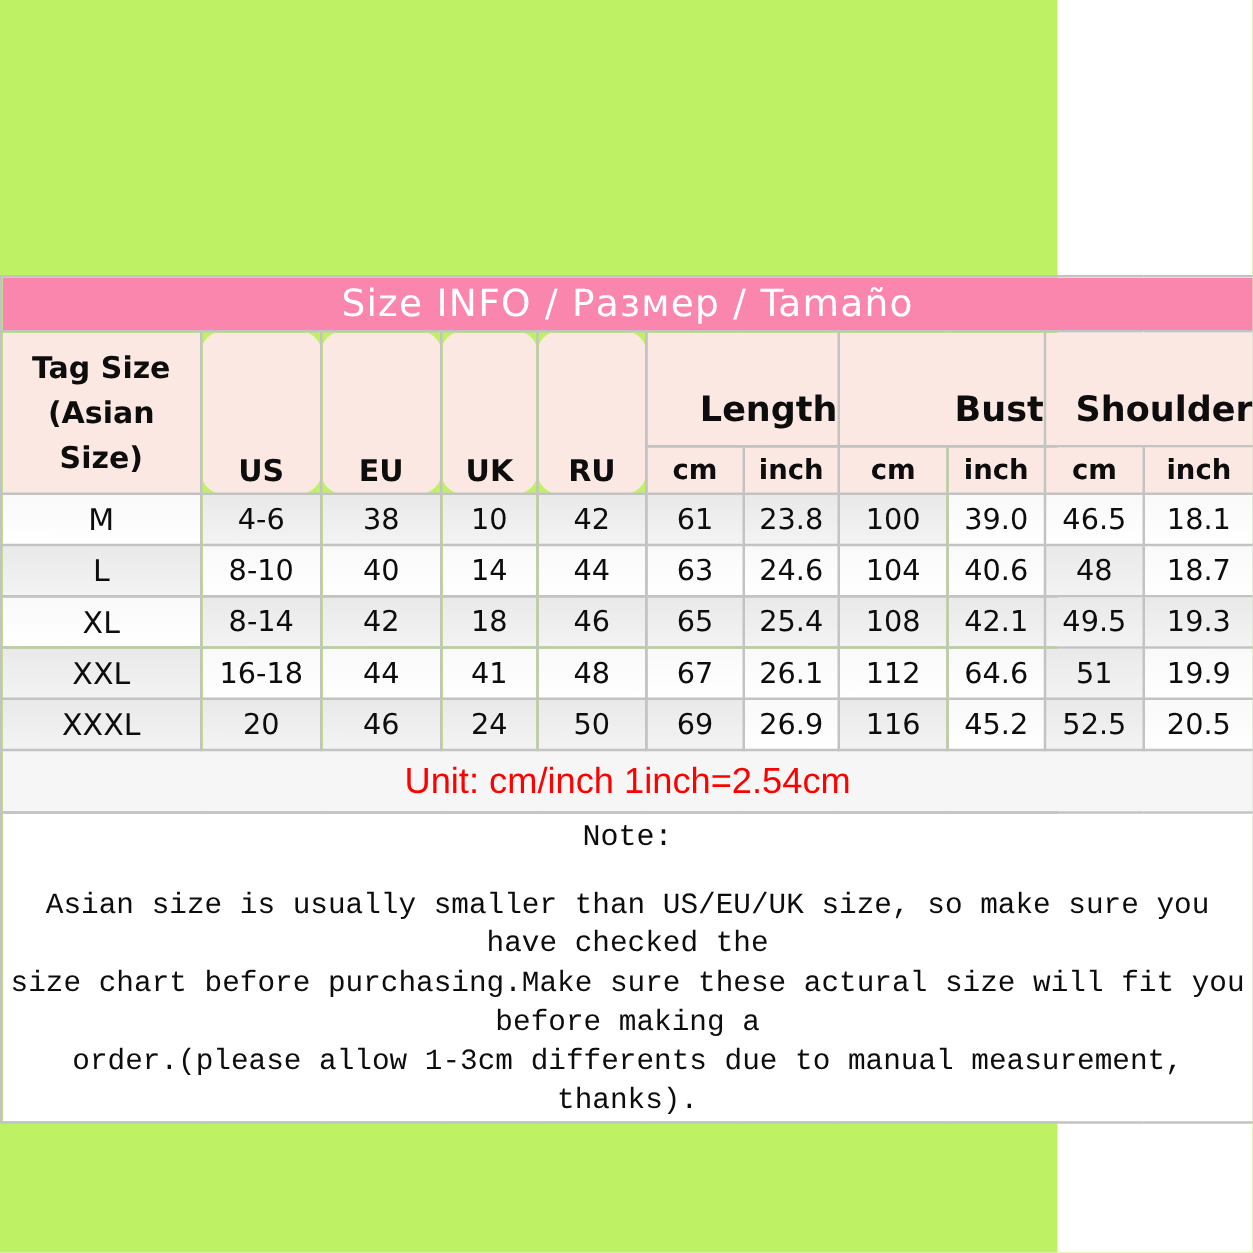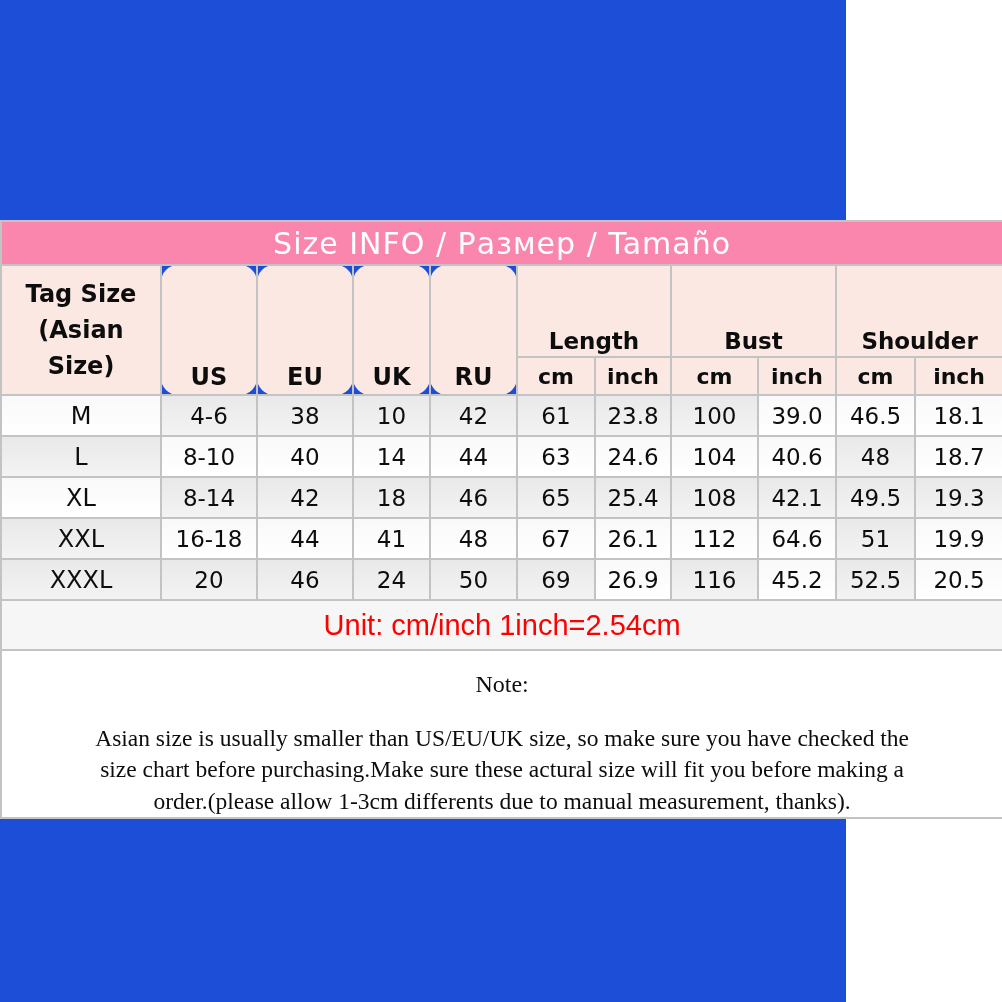--- a/index.html
+++ b/index.html
@@ -1,20 +1,20 @@
 <!DOCTYPE html>
 <html style="--pink: #fa86ae; --hdrbg: #fce8e2; --red: #ff0000;"><head>
 <meta charset="utf-8">
 <style>
   html,body { margin:0; padding:0; }
   body {
     width:1002px; height:1002px; background:#ffffff; overflow:hidden;
     font-family:"DejaVu Sans", sans-serif;
   }
-  .sheet { position:relative; width:846px; height:1002px; background:#1d4ed8; }
+  .sheet { position:relative; width:846px; height:1002px; background:#bef264; }
 
   table.size-chart {
     position:absolute; top:220px; left:0; width:1002px;
     border-collapse:collapse; table-layout:fixed;
     border:2px solid #b2b2b2;
   }
   td {
     border:2px solid #c3c3c3;
     text-align:center; vertical-align:middle;
     padding:0; color:#0d0d0d;
@@ -28,42 +28,42 @@
     color:#ffffff; font-size:30px; letter-spacing:1px;
     white-space:nowrap;
   }
 
   
   tr.group-row { height:92px;margin-left:31px; }
   tr.sub-row   { height:38px; }
   td.hdr { background:var(--hdrbg,#fce8e2); font-weight:bold; }
   td.taghead  { font-size:24px; line-height:1.5; vertical-align:middle; white-space:pre-line; }
   td.regionhead { font-size:24px; vertical-align:bottom; padding-bottom:3px;border-radius:17px; }
-  td.grouphead  { font-size:23px; vertical-align:bottom; padding-bottom:2px; }
+  td.grouphead  { font-size:28px; vertical-align:bottom; padding-bottom:12px;text-align:right; }
   td.subhead    { font-size:22px; }
 
   
   tr.data-row { height:41px; }
   td.cell  { font-size:23px; font-weight:normal; }
   td.label { font-size:24px; }
   td.shade-g { background:linear-gradient(180deg,#e9e9e9 0%,#f3f3f3 100%); }
   td.shade-w { background:linear-gradient(180deg,#f9f9f9 0%,#ffffff 100%); }
 
   
   tr.unit-row { height:50px; }
   td.unit {
     background:#f6f6f6; color:var(--red,#ff0000);
     font-family:Liberation Sans, sans-serif; font-size:29px;
   }
 
   
   tr.note-row { height:128px; }
   td.note {
-    background:#ffffff; font-family:Liberation Serif, serif;
-    vertical-align:top; padding-top:18px; white-space:normal;text-align:center;
+    background:#ffffff; font-family:Liberation Mono, monospace;
+    vertical-align:top; padding-top:4px; white-space:normal;text-align:center;
   }
   .note-heading { font-size:24px; line-height:1.3; }
   .note-body { font-size:23.5px; line-height:1.33; white-space:pre-line;margin-top:23px; }
 </style>
 </head>
 <body>
 
 <div class="sheet">
   <table class="size-chart">
     <colgroup>

